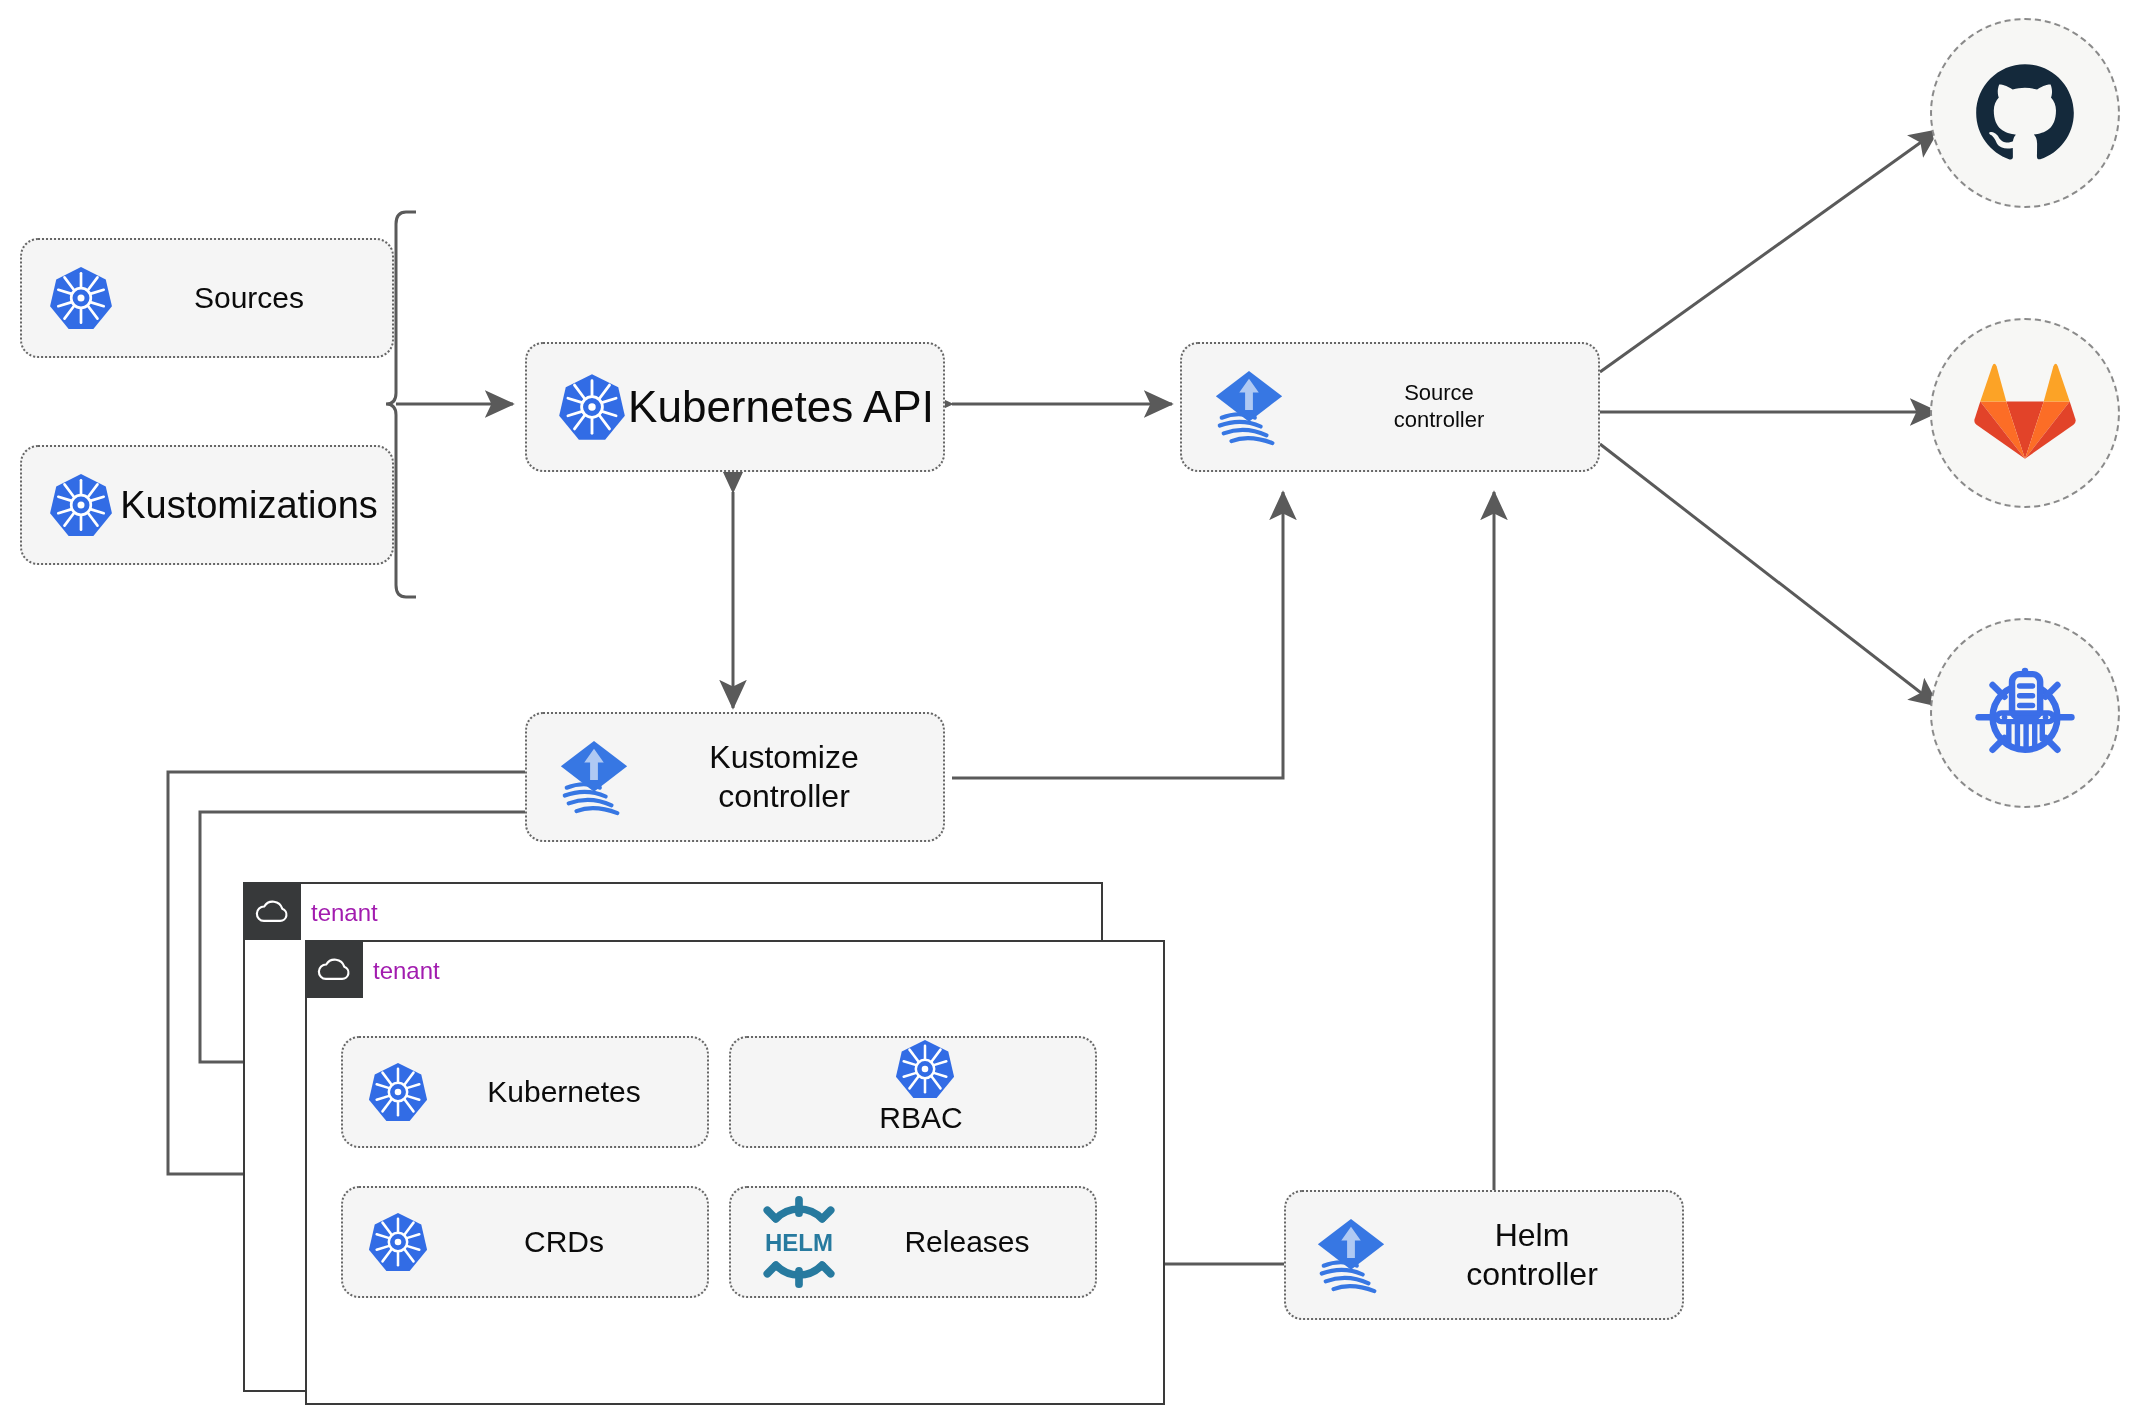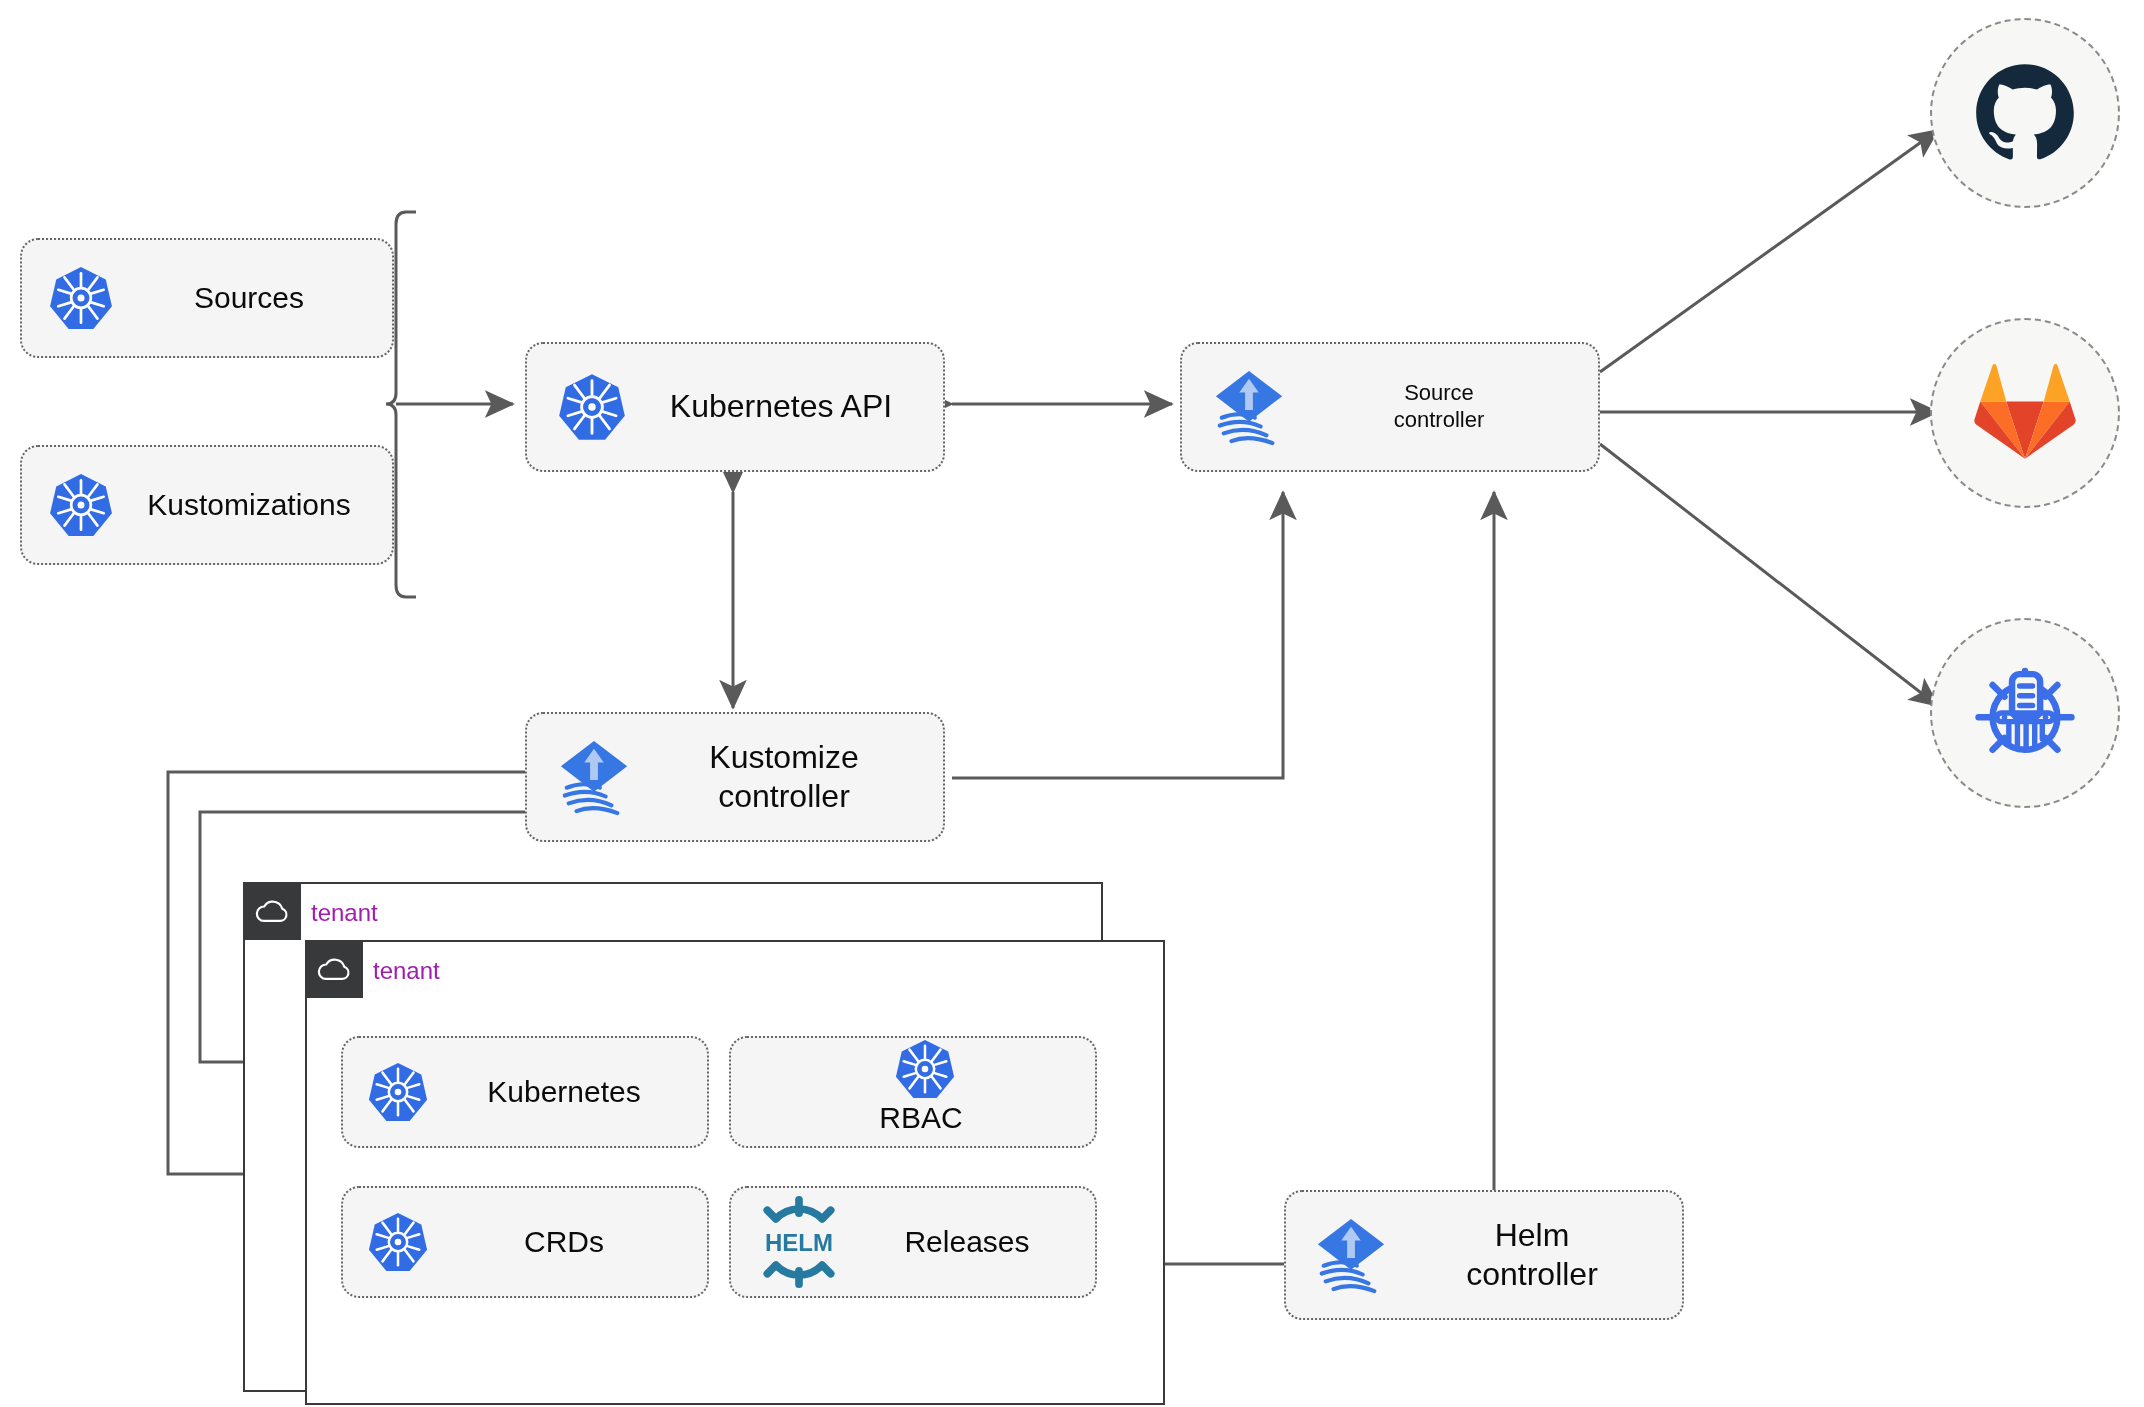--- a/index.html
+++ b/index.html
@@ -147,21 +147,21 @@
           <line x1="54" y1="24" x2="41" y2="28"></line>
             <line x1="23" y1="36" x2="10" y2="40"></line>
           <line x1="16" y1="52" x2="25" y2="40"></line>
             <line x1="39" y1="24" x2="48" y2="12"></line>
           <line x1="48" y1="52" x2="39" y2="40"></line>
             <line x1="25" y1="24" x2="16" y2="12"></line>
         </g>
         <circle cx="32" cy="32" r="3.4" fill="#ffffff"></circle>
       </svg>
     </span>
-    <span class="label" style="font-size:30px;">Kustomizations</span>
+    <span class="label" style="font-size:38px;">Kustomizations</span>
   </div>
 
   <div class="node" style="left:525px;top:342px;width:420px;height:130px;padding-left:30px;">
     <span class="ico">
       <svg width="70" height="70" viewBox="0 0 64 64">
         <polygon points="32,2 56,14 62,40 44,62 20,62 2,40 8,14" fill="#326CE5"></polygon>
         <g fill="none" stroke="#ffffff" stroke-width="2.6" stroke-linecap="round">
           <circle cx="32" cy="32" r="9.5"></circle>
           <line x1="32" y1="8" x2="32" y2="22"></line>
             <line x1="32" y1="42" x2="32" y2="56"></line>
@@ -170,21 +170,21 @@
           <line x1="54" y1="24" x2="41" y2="28"></line>
             <line x1="23" y1="36" x2="10" y2="40"></line>
           <line x1="16" y1="52" x2="25" y2="40"></line>
             <line x1="39" y1="24" x2="48" y2="12"></line>
           <line x1="48" y1="52" x2="39" y2="40"></line>
             <line x1="25" y1="24" x2="16" y2="12"></line>
         </g>
         <circle cx="32" cy="32" r="3.4" fill="#ffffff"></circle>
       </svg>
     </span>
-    <span class="label" style="font-size:32px;">Kubernetes API</span>
+    <span class="label" style="font-size:44px;">Kubernetes API</span>
   </div>
 
   <div class="node" style="left:1180px;top:342px;width:420px;height:130px;padding-left:28px;">
     <span class="ico">
       <svg width="78" height="80" viewBox="0 0 80 82">
         <polygon points="40,4 74,30 40,56 6,30" fill="#3777E3"></polygon>
         <polygon points="40,12 50,26 44,26 44,44 36,44 36,26 30,26" fill="#AFC9F3"></polygon>
         <g stroke="#3777E3" stroke-width="4.2" fill="none" stroke-linecap="round">
           <path d="M12,52 Q30,45 46,52"></path>
           <path d="M10,60 Q32,52 52,61"></path>

